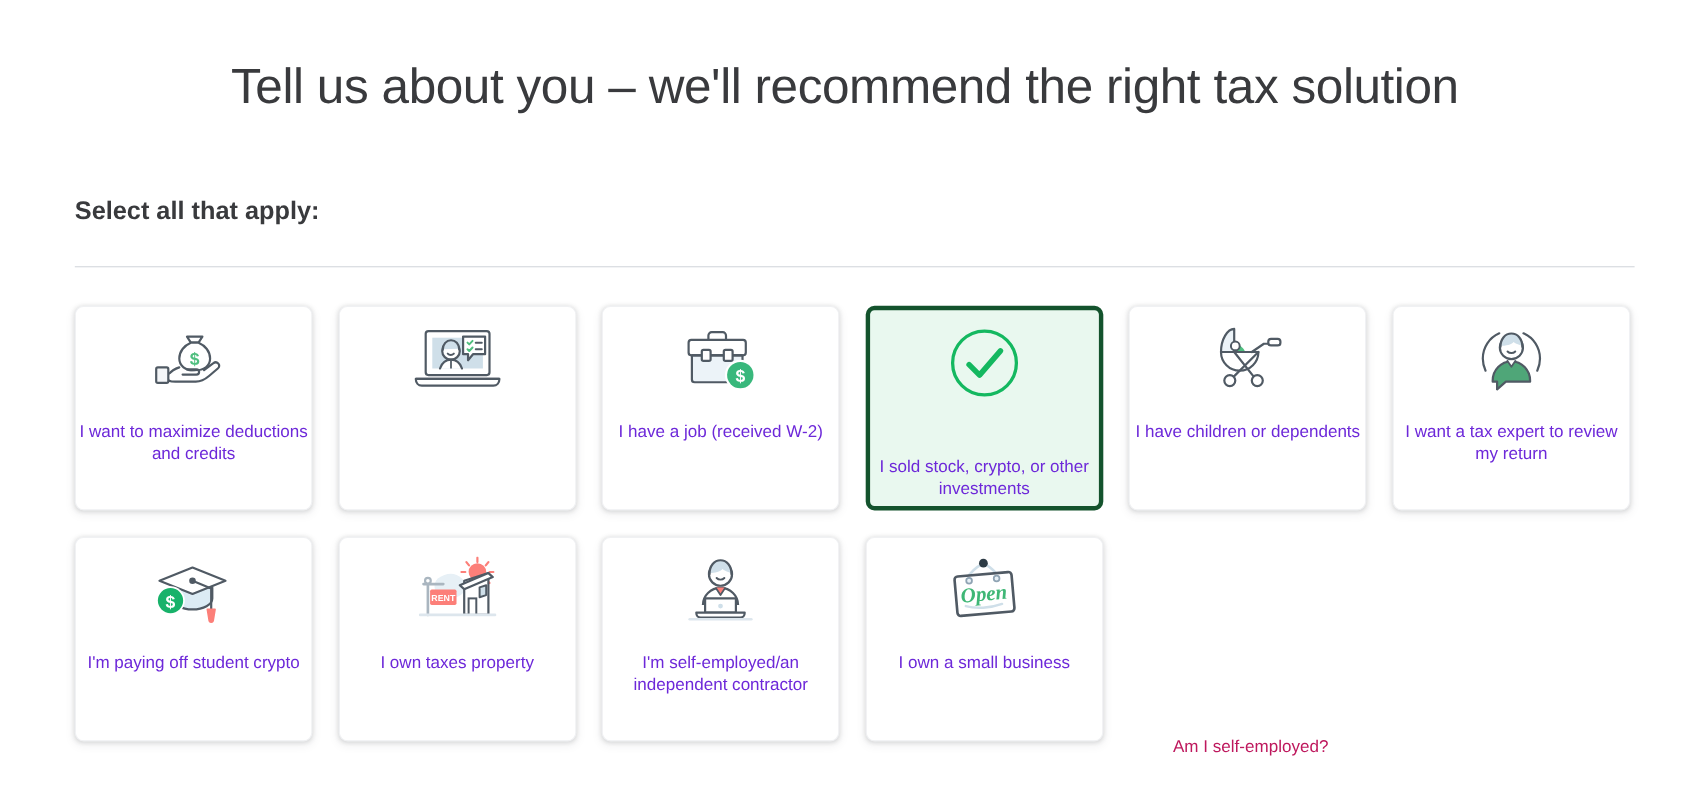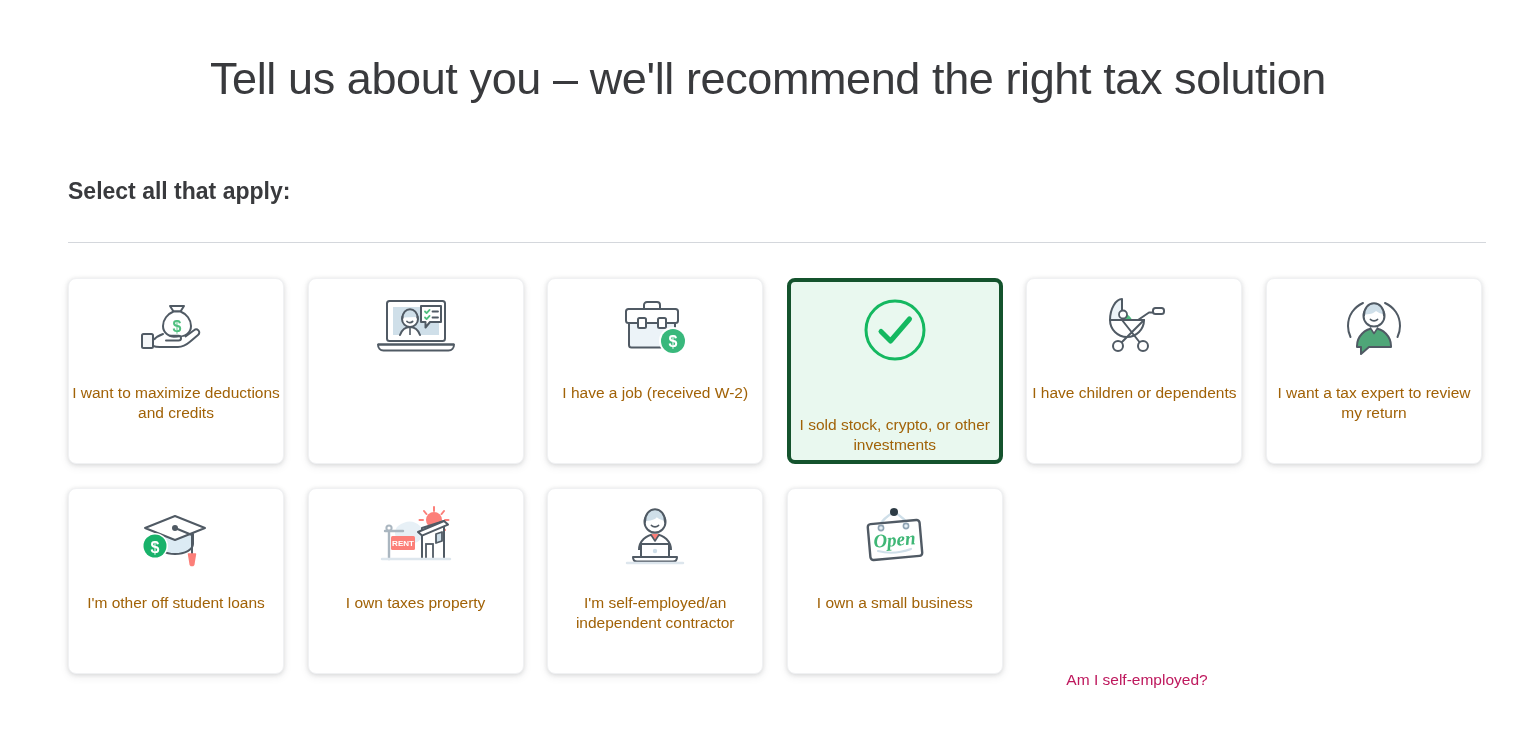--- a/index.html
+++ b/index.html
@@ -80,21 +80,21 @@
   .card-icon {
     height: 96px;
     display: flex;
     align-items: center;
     justify-content: center;
     width: 100%;
   }
   .card-label {
     font-size: 15.5px;
     line-height: 20px;
-    color: #a16207;
+    color: #6d28d9;
     text-align: center;
     padding: 0 0;
     box-sizing: border-box;
     width: 100%;
   }
   .card.rows1 .card-label { margin-top: 8px; }
   .helper-link {
     position: absolute;
     left: 1029px;
     top: 671px;
@@ -224,21 +224,21 @@
           <path d="M20 28v10c0 5.5 8 10 18 10s18-4.5 18-10V28H20z" fill="#dcebf4" stroke="#505a64" stroke-width="2" stroke-linejoin="round"></path>
           <path d="M38 10L8 22l30 12 30-12-30-12z" fill="#fff" stroke="#505a64" stroke-width="2" stroke-linejoin="round"></path>
           <circle cx="38" cy="22" r="3" fill="#505a64"></circle>
           <path d="M38 22l17 7v19" stroke="#505a64" stroke-width="2" stroke-linecap="round" stroke-linejoin="round" fill="none"></path>
           <path d="M51.5 48h7l-1.5 9c0 1.5-1 2.6-2 2.6s-2-1.1-2-2.6l-1.5-9z" fill="#fc7f79" stroke="#fc7f79" stroke-width="1.5" stroke-linejoin="round"></path>
           <circle cx="18" cy="40" r="13" fill="#fff"></circle>
           <circle cx="18" cy="40" r="11.5" fill="#18b26a"></circle>
           <text x="18" y="46.5" font-family="'Liberation Sans',sans-serif" font-size="16" font-weight="700" fill="#ffffff" text-anchor="middle">$</text>
         </svg>
       </div>
-      <div class="card-label">I'm other off student loans</div>
+      <div class="card-label">I'm paying off student crypto</div>
     </div>
 
     <div class="card rows1">
       <div class="card-icon">
         <svg width="84" height="62" viewBox="0 0 84 62" fill="none">
           <circle cx="60" cy="14" r="8" fill="#fc7f79"></circle>
           <path d="M60 1v4M50 5l2.4 3M70 5l-2.4 3M45.5 14h3.5M71 14h3.5M49 24l2.6-2.6M71 24l-2.6-2.6" stroke="#fc7f79" stroke-width="2" stroke-linecap="round"></path>
           <path d="M24 20c8-6 16-6 22 0 4 4 4 10 0 14-5 5-16 5-22 0-4-4-4-10 0-14z" fill="#e7f0f6"></path>
           <path d="M48 22l22-7v38H48V22z" fill="#fff" stroke="#505a64" stroke-width="2" stroke-linejoin="round"></path>
           <path d="M44 26l26-11 4 3.6-26 11L44 26z" fill="#fff" stroke="#505a64" stroke-width="2" stroke-linejoin="round"></path>

